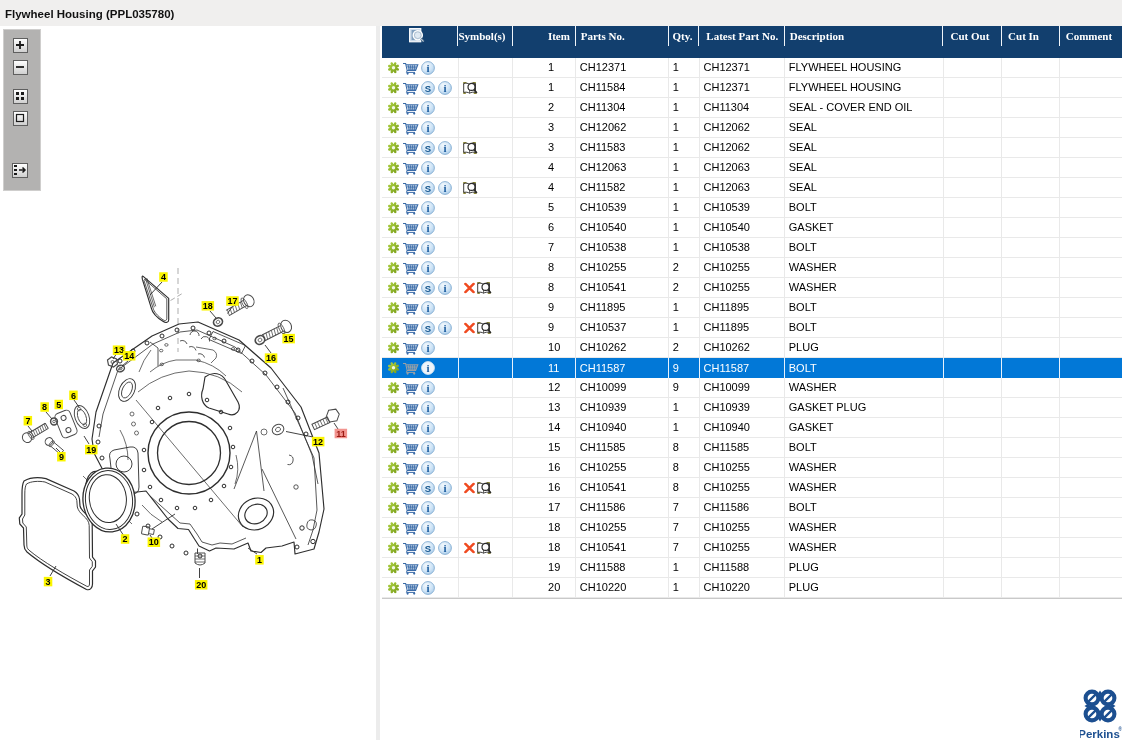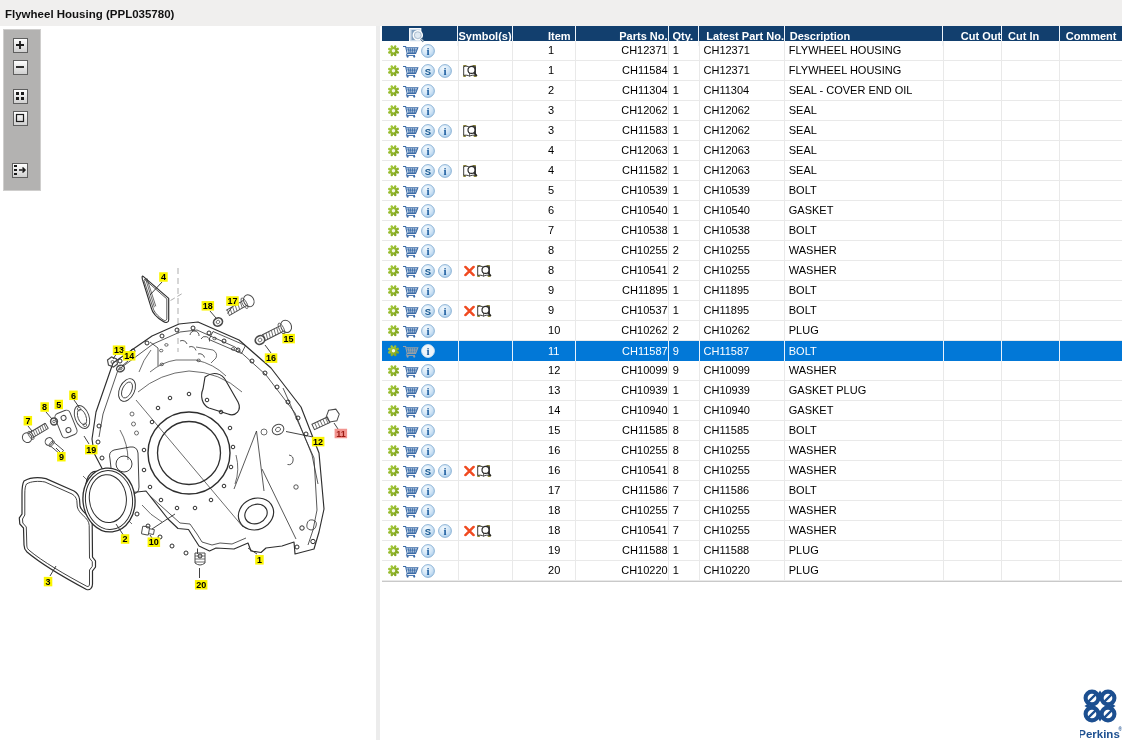--- a/index.html
+++ b/index.html
@@ -5,38 +5,38 @@
   html,body{margin:0;padding:0;}
   body{width:1122px;height:740px;position:relative;overflow:hidden;
        font-family:"Liberation Sans",sans-serif;background:#ffffff;}
   .titlebar{position:absolute;left:0;top:0;width:1122px;height:26px;background:#f0efee;}
   .titlebar span{position:absolute;left:5px;top:8px;font-size:11.5px;font-weight:bold;color:#111111;letter-spacing:0px;text-align:center;}
   .leftpanel{position:absolute;left:0;top:26px;width:379px;height:714px;background:#ffffff;}
   .divider{position:absolute;left:376px;top:26px;width:4px;height:714px;background:#ececec;}
   .toolbar{position:absolute;left:3px;top:29px;width:38px;height:162px;background:#b3b2b1;border:1px solid #cfcecd;box-sizing:border-box;}
   .tbtn{position:absolute;width:15px;height:15px;background:linear-gradient(#fefefe,#d0d0d0);border:1px solid #5f5f5f;box-sizing:border-box;line-height:0;}
   .grid{position:absolute;left:382px;top:26px;width:741px;}
-  .hrow{display:flex;height:15px;background:#123f6e;}
+  .hrow{display:flex;height:32px;background:#123f6e;font-family:Liberation Serif, serif;}
   .hcell{box-sizing:border-box;height:20px;border-right:1px solid #f0f5fa;color:#ffffff;
          font-size:11px;font-weight:bold;line-height:20px;padding-left:5px;white-space:nowrap;overflow:hidden;}
   .hcell:last-child{border-right:none;}
   .row{display:flex;height:20px;background:#ffffff;border-bottom:1px solid #e9e9e9;box-sizing:border-box;}
   .row.sel{background:#0278d7;border-bottom-color:#0278d7;}
   .cell{box-sizing:border-box;height:19px;border-right:1px solid #e9e9e9;font-size:11px;color:#000;
         line-height:19px;padding-left:4px;white-space:nowrap;overflow:hidden;position:relative;}
   .cell:last-child{border-right:none;}
   .row.sel .cell{color:#ffffff;border-right-color:#e8f2fc;height:20px;line-height:20px;}
   .c0{width:80px;padding-left:0;}
   .c1{width:57px;padding-left:0;}
   .c2{width:33px;margin-left:31px;}
-  .c3{width:97px;text-align:right;}
+  .c3{width:97px;}
   .c4{width:32px;}
   .c5{width:89px;}
   .c6{width:166px;}
-  .c7{width:61px;text-align:right;}
+  .c7{width:61px;}
   .c8{width:60px;}
   .c9{width:66px;}
   .ic{position:absolute;top:50%;transform:translateY(-50%);}
   .grid-bottom{height:1px;background:#c9c9c9;}
 </style>
 </head>
 <body>
 <div class="titlebar">
     <span>Flywheel Housing (PPL035780)</span>
   </div>

